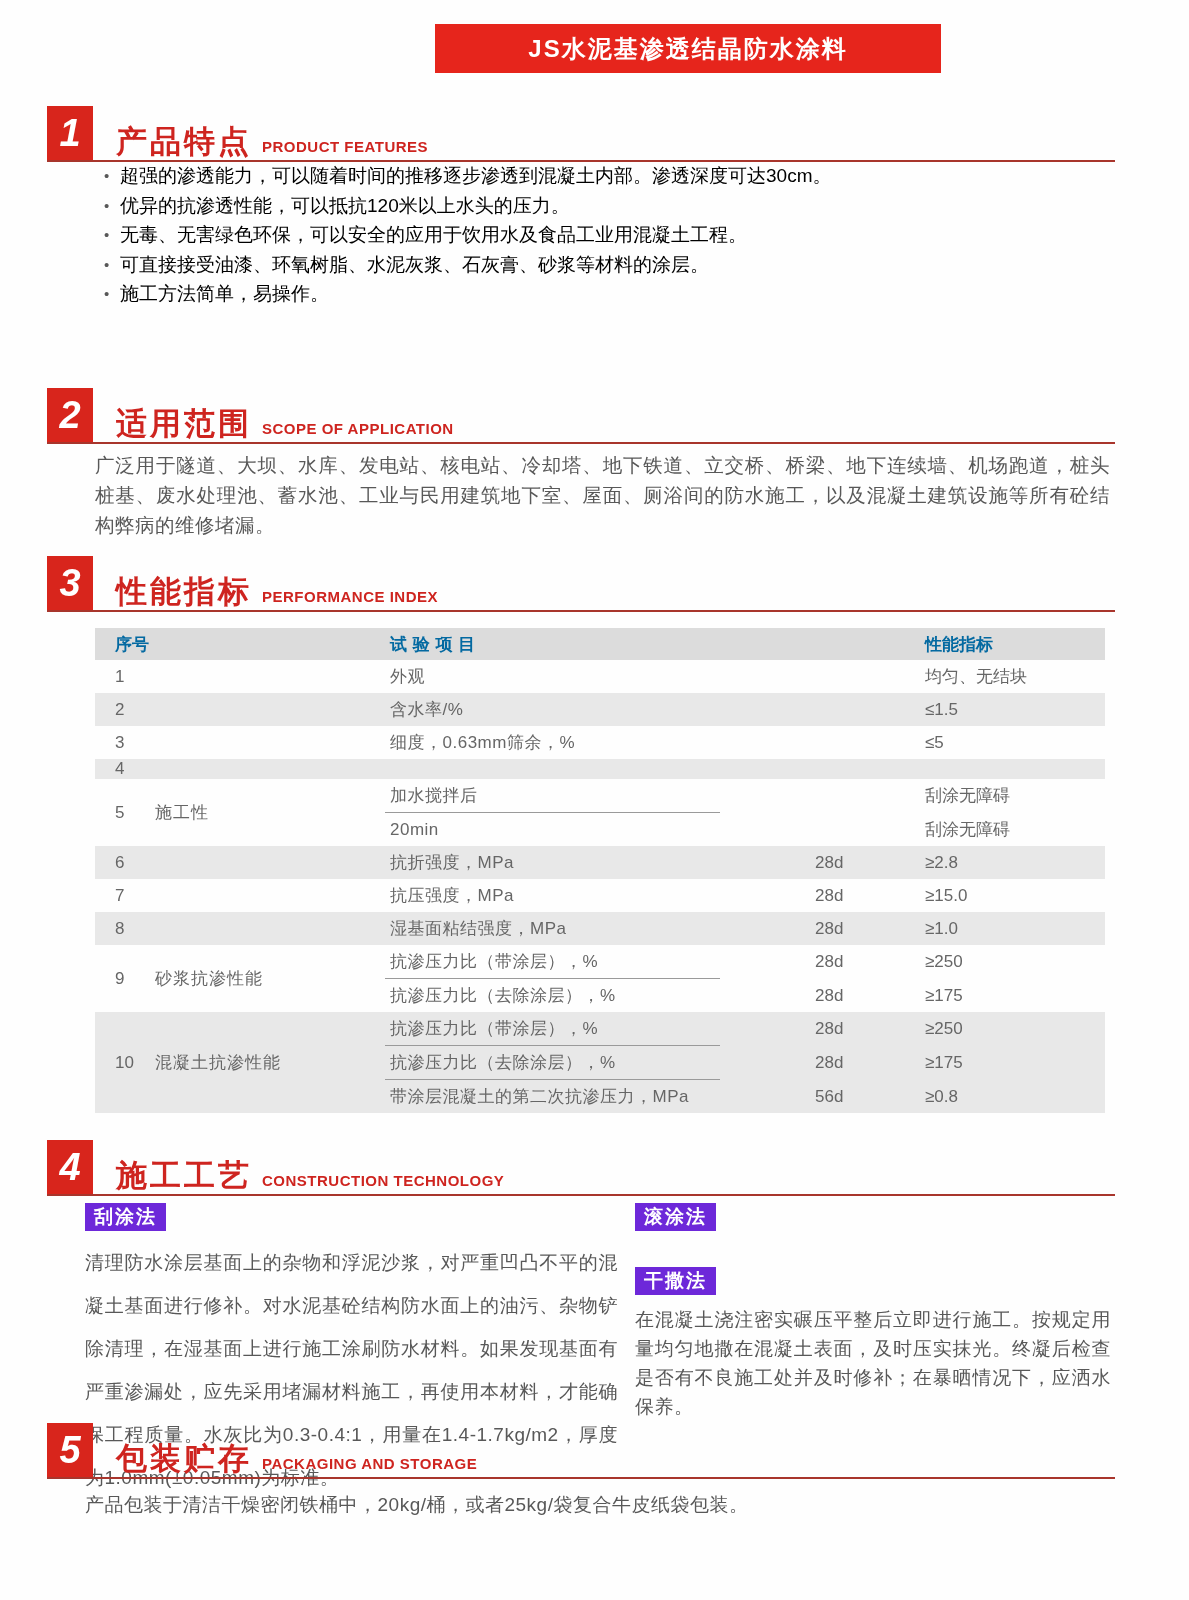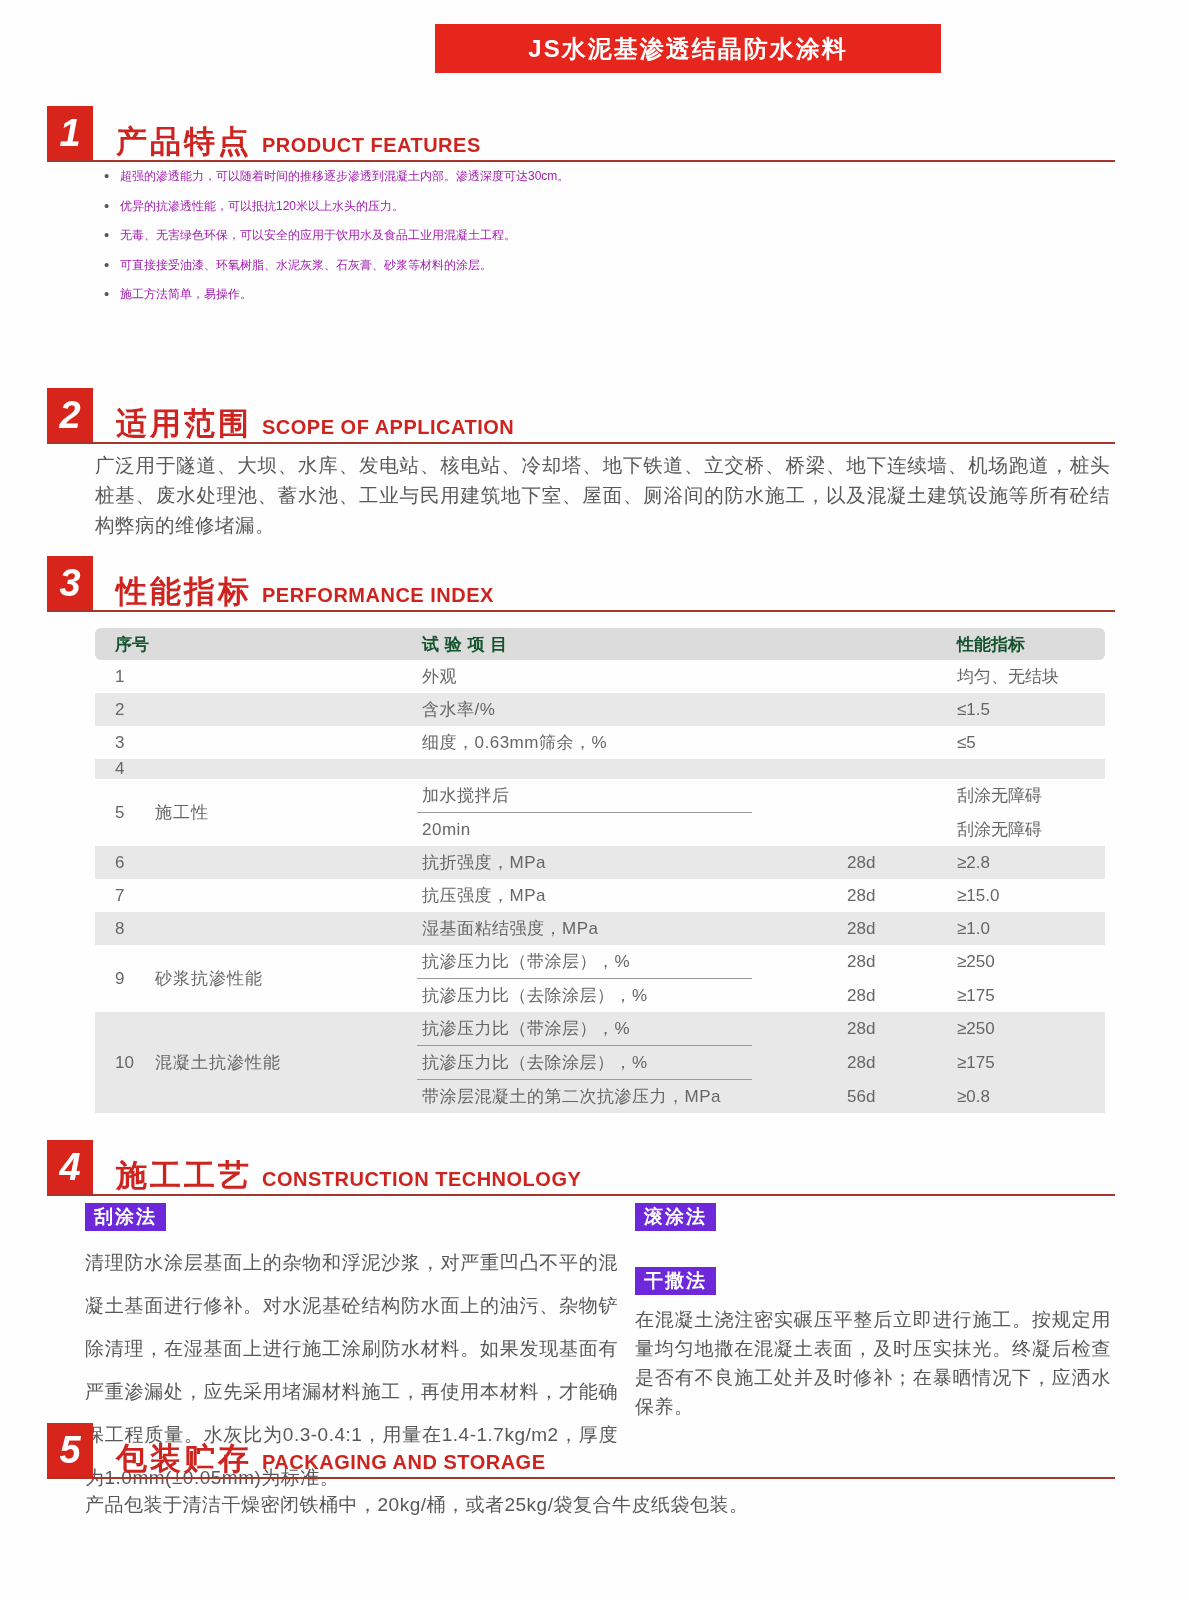--- a/index.html
+++ b/index.html
@@ -18,39 +18,39 @@
     position:absolute;left:47px;width:1068px;height:54px;
     border-bottom:2px solid #a8352c;display:flex;align-items:stretch;
   }
   .sec-num{
     width:46px;height:54px;background:#d8251c;color:#fff;flex:0 0 46px;
     display:flex;align-items:center;justify-content:center;
     font-size:38px;font-weight:bold;font-style:italic;
   }
   .sec-title{display:flex;align-items:baseline;margin-left:23px;align-self:flex-end;margin-bottom:3px;}
   .sec-zh{color:#ce241f;font-size:31px;font-weight:bold;letter-spacing:3px;line-height:1;}
-  .sec-en{color:#ce241f;font-size:20px;font-weight:bold;margin-left:10px;letter-spacing:0.5px;}
+  .sec-en{color:#ce241f;font-size:15px;font-weight:bold;margin-left:10px;letter-spacing:0.5px;}
   
   .bullets{position:absolute;left:104px;top:166px;width:1020px;}
-  .bullet{display:flex;align-items:flex-start;margin-bottom:9px;font-size:12px;line-height:20.5px;color:#a21caf;}
+  .bullet{display:flex;align-items:flex-start;margin-bottom:9px;font-size:19px;line-height:20.5px;color:#000000;}
   .bullet::before{content:"•";flex:0 0 16px;color:#585858;font-size:15px;line-height:20.5px;}
   
   .scope-text{
     position:absolute;left:95px;top:450px;width:1015px;
     font-size:19.5px;line-height:30px;color:#585858;letter-spacing:0.5px;text-align:justify;margin:0;
   }
   
   .ptable{position:absolute;left:95px;top:628px;width:1010px;font-size:17px;color:#666;}
-  .phead{background:#dcdcdc;font-weight:bold;color:#14532d;border-radius:6px;}
+  .phead{background:#dcdcdc;font-weight:bold;color:#0369a1;}
   .prow,.phead{display:grid;grid-template-columns:60px 230px 1fr;}
   .prow.shade{background:#e8e8e8;}
   .c{display:flex;align-items:center;}
   .c.no{padding-left:20px;}
   .c.cat{letter-spacing:1px;}
-  .items{grid-column:3;display:flex;flex-direction:column;justify-content:flex-start;margin-left:32px;}
+  .items{grid-column:3;display:flex;flex-direction:column;justify-content:flex-start;}
   .sub{display:grid;grid-template-columns:430px 110px 1fr;height:33px;align-items:center;}
   .phead .sub{height:32px;}
   .sub .item{padding-left:5px;letter-spacing:0.5px;}
   .subdiv{height:1px;width:335px;background:#9a9a9a;}
   
   .method-badge{
     display:inline-block;background:#6d28d9;color:#fff;
     font-size:19px;font-weight:bold;letter-spacing:2px;padding:3px 9px;line-height:22px;
   }
   .col-left{position:absolute;left:85px;top:1203px;width:533px;}

